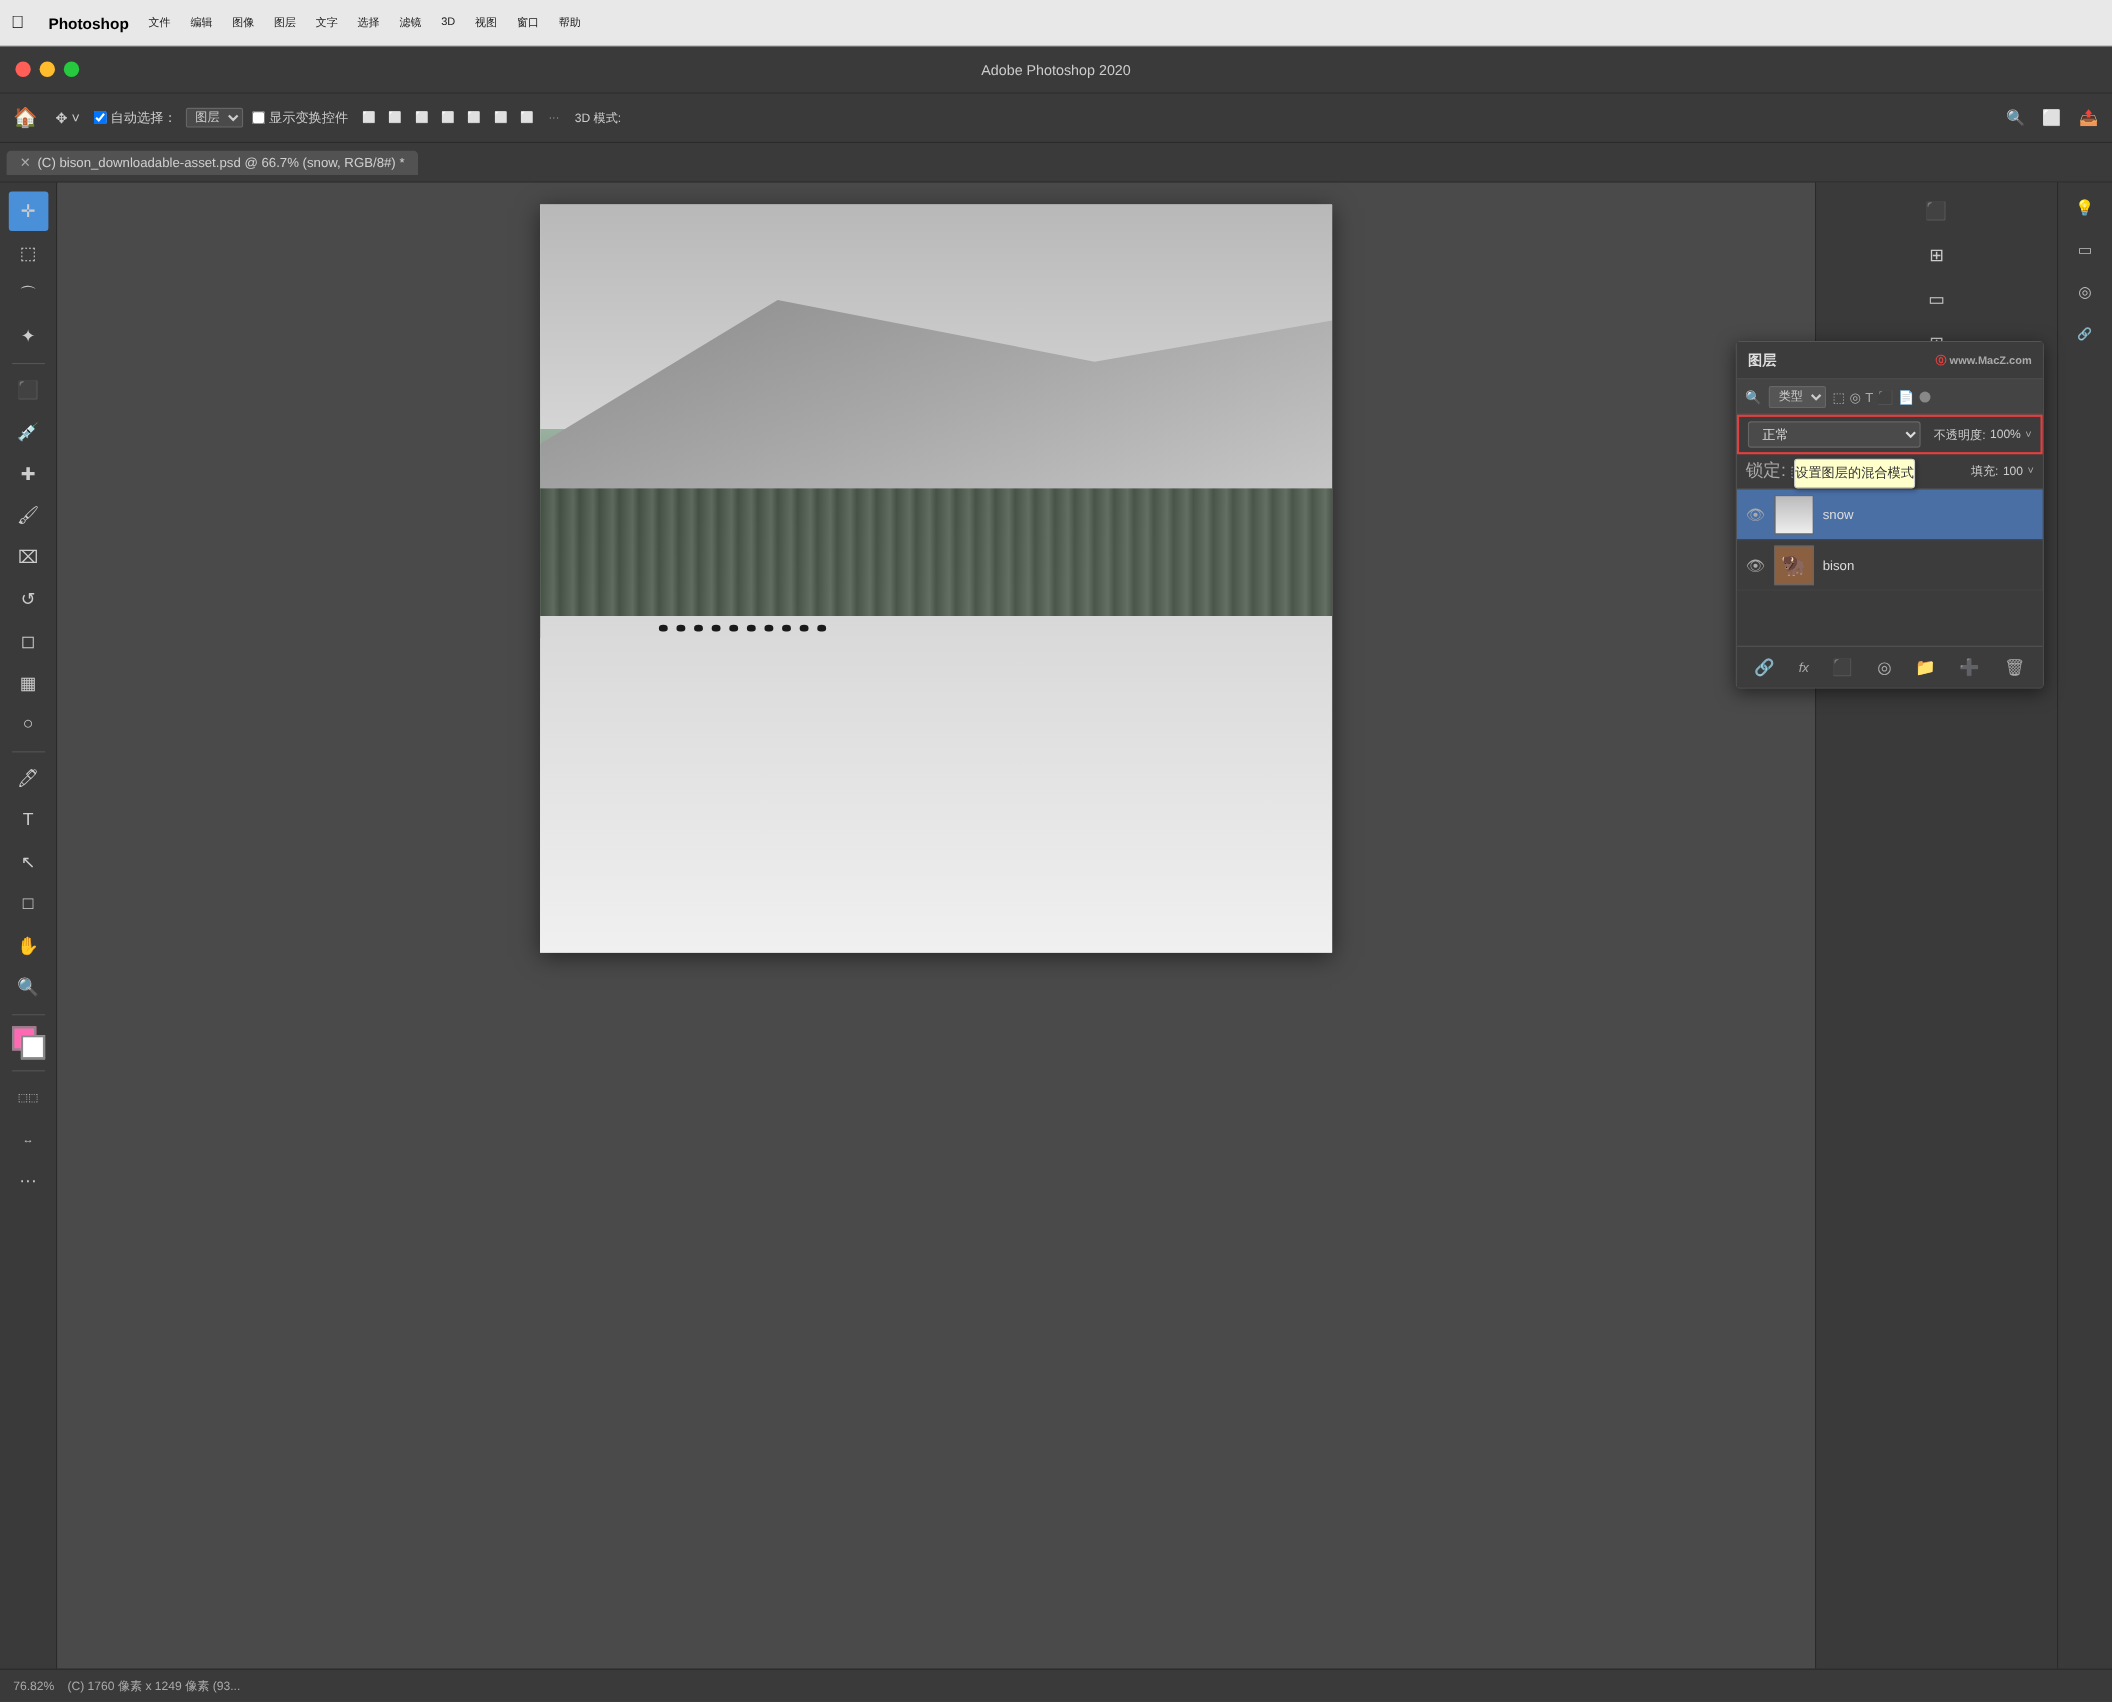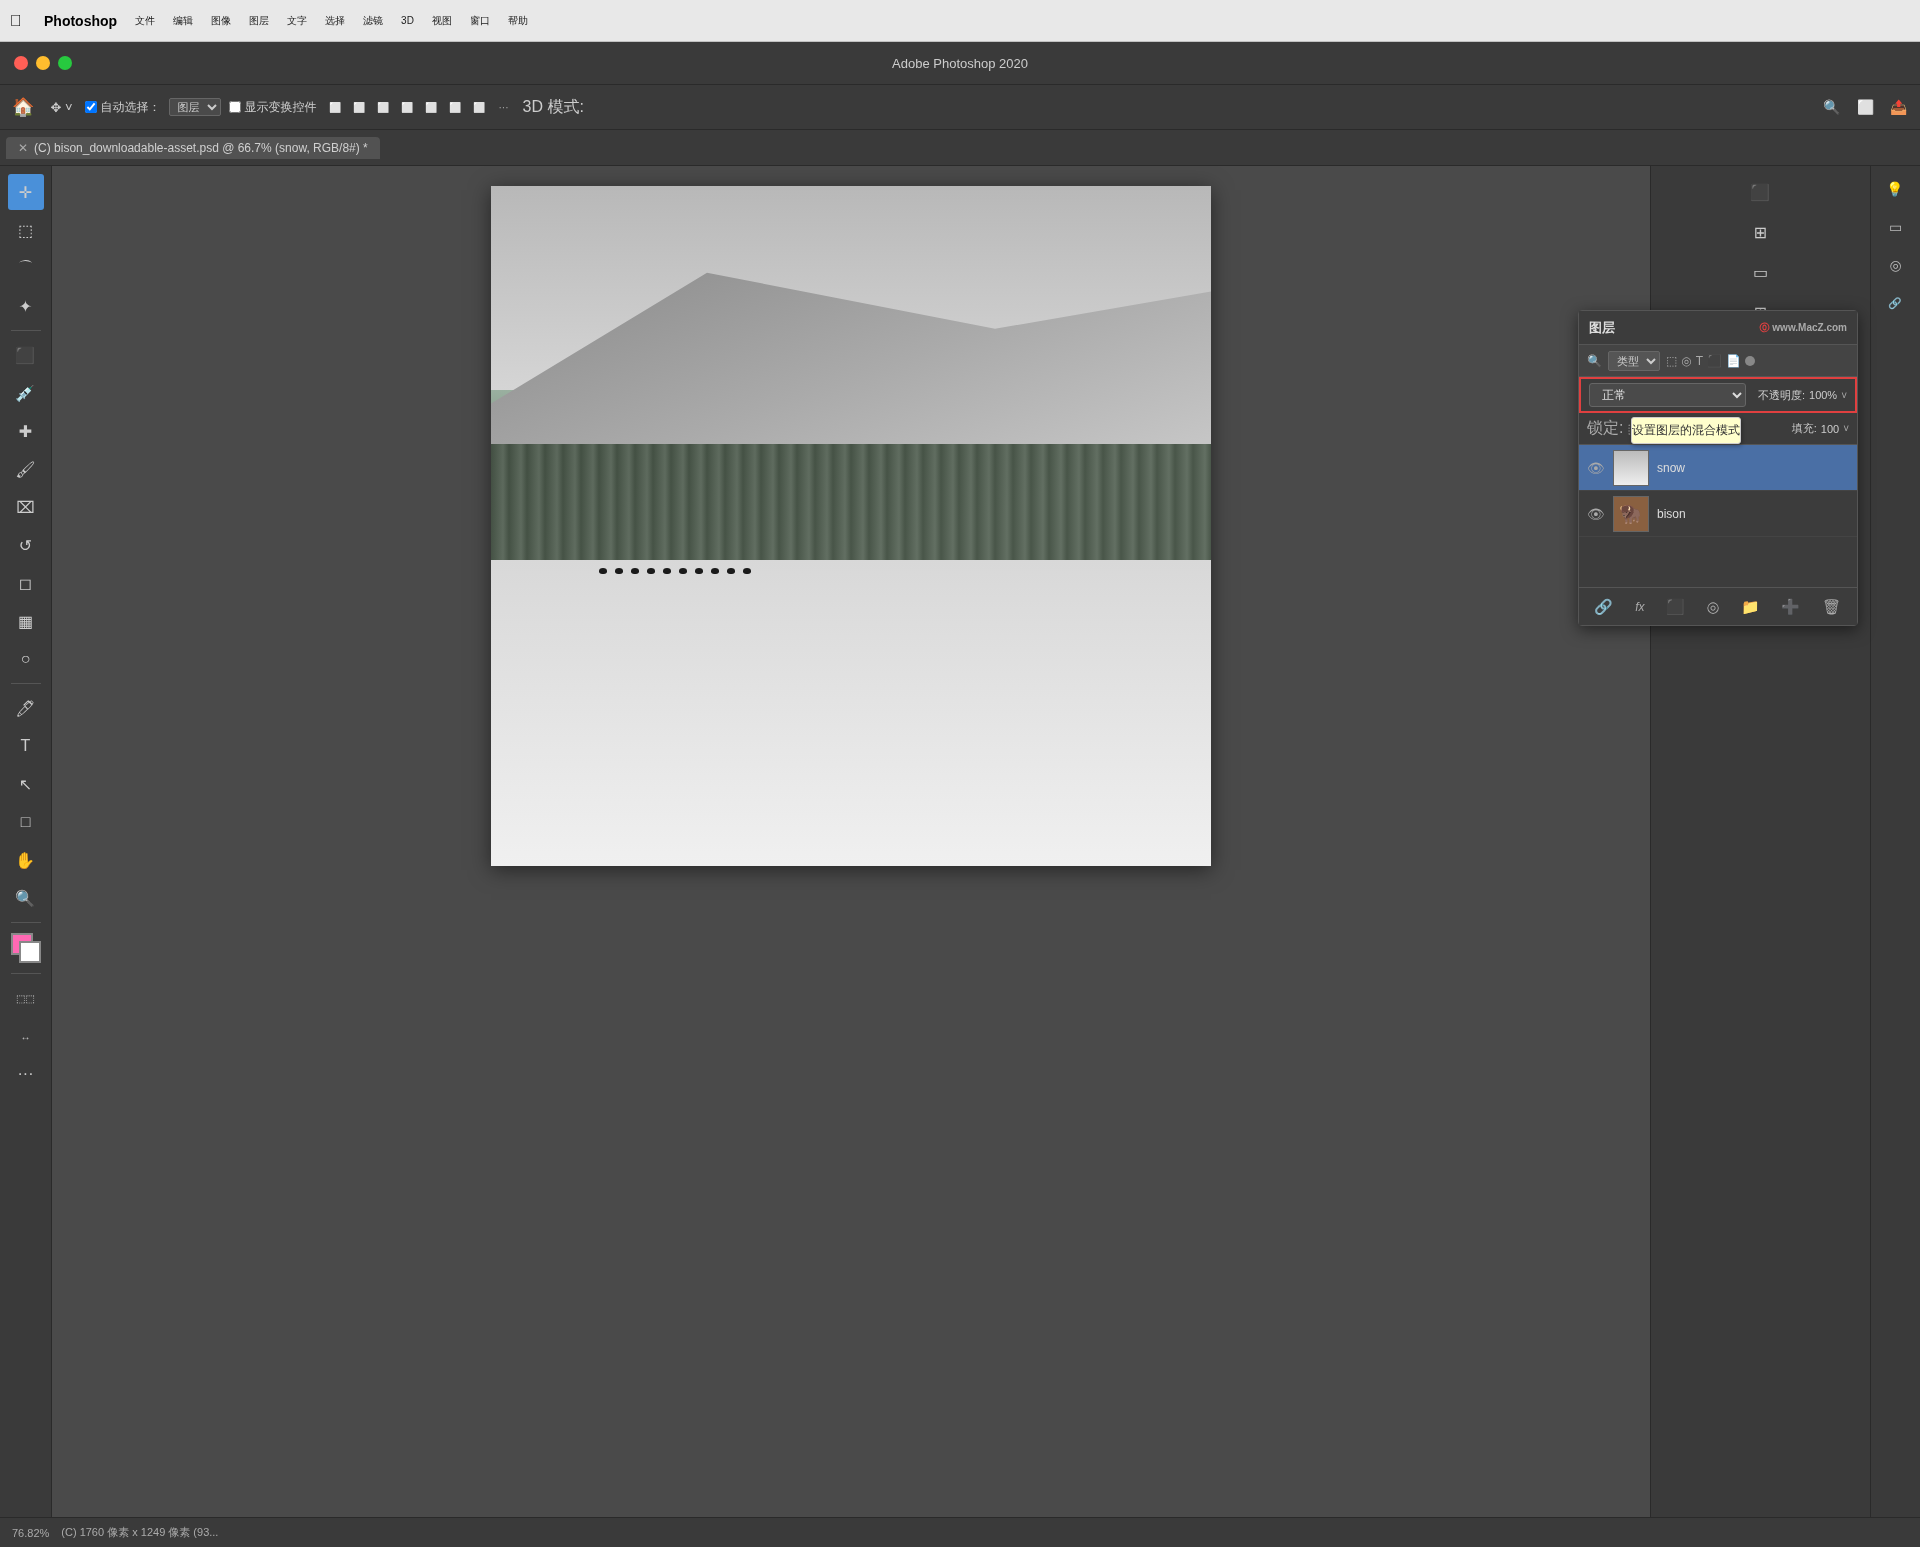--- a/index.html
+++ b/index.html
@@ -119,21 +119,21 @@
       color: #aaa;
       font-size: 10px;
       cursor: pointer;
       display: flex;
       align-items: center;
       justify-content: center;
     }
     .options-bar .spacer { flex: 1; }
     .mode-label {
       color: #ccc;
-      font-size: 16px;
+      font-size: 11px;
     }
     .icon-btn {
       background: transparent;
       border: none;
       color: #aaa;
       font-size: 14px;
       cursor: pointer;
       padding: 2px 4px;
     }
 

